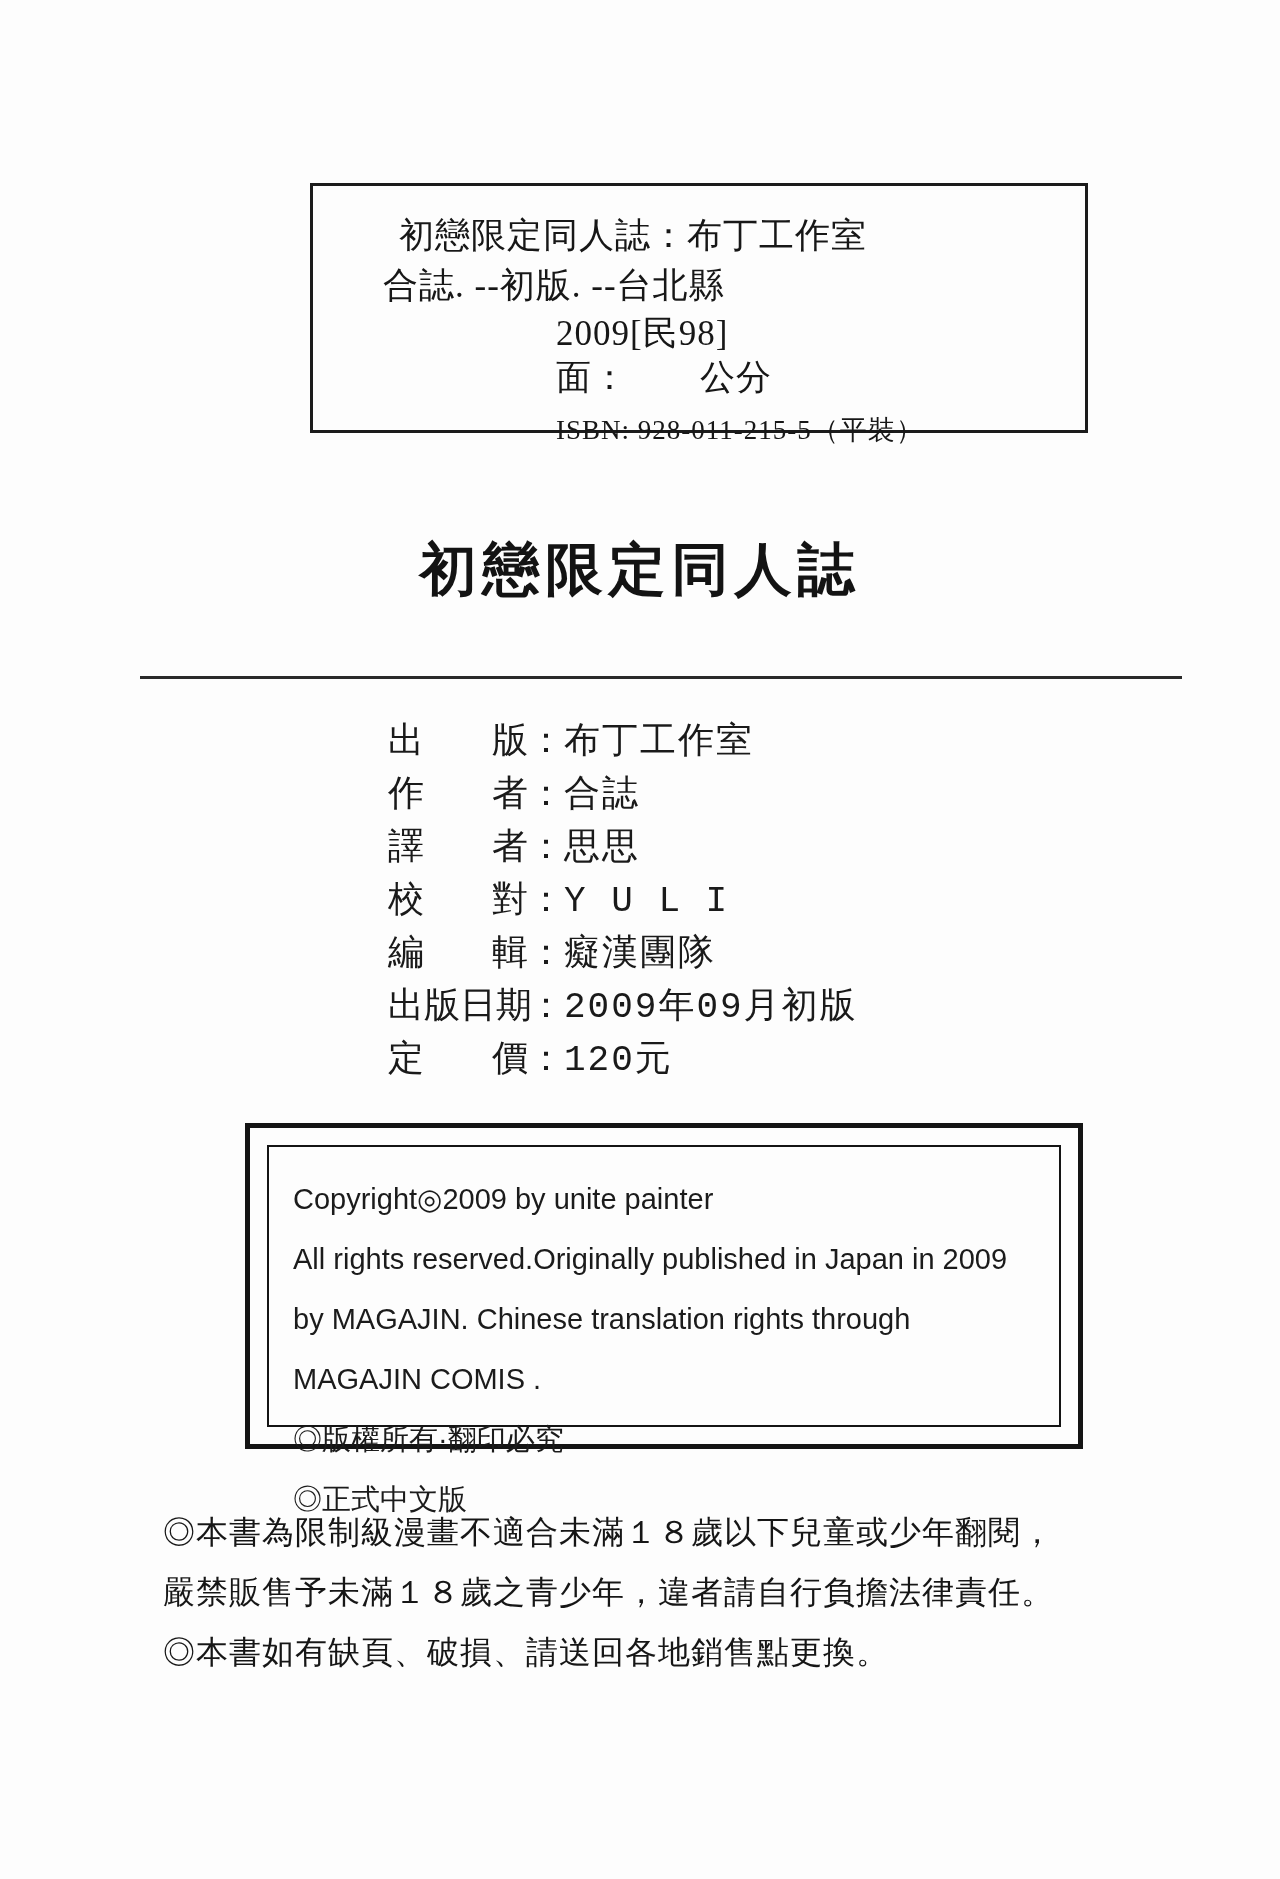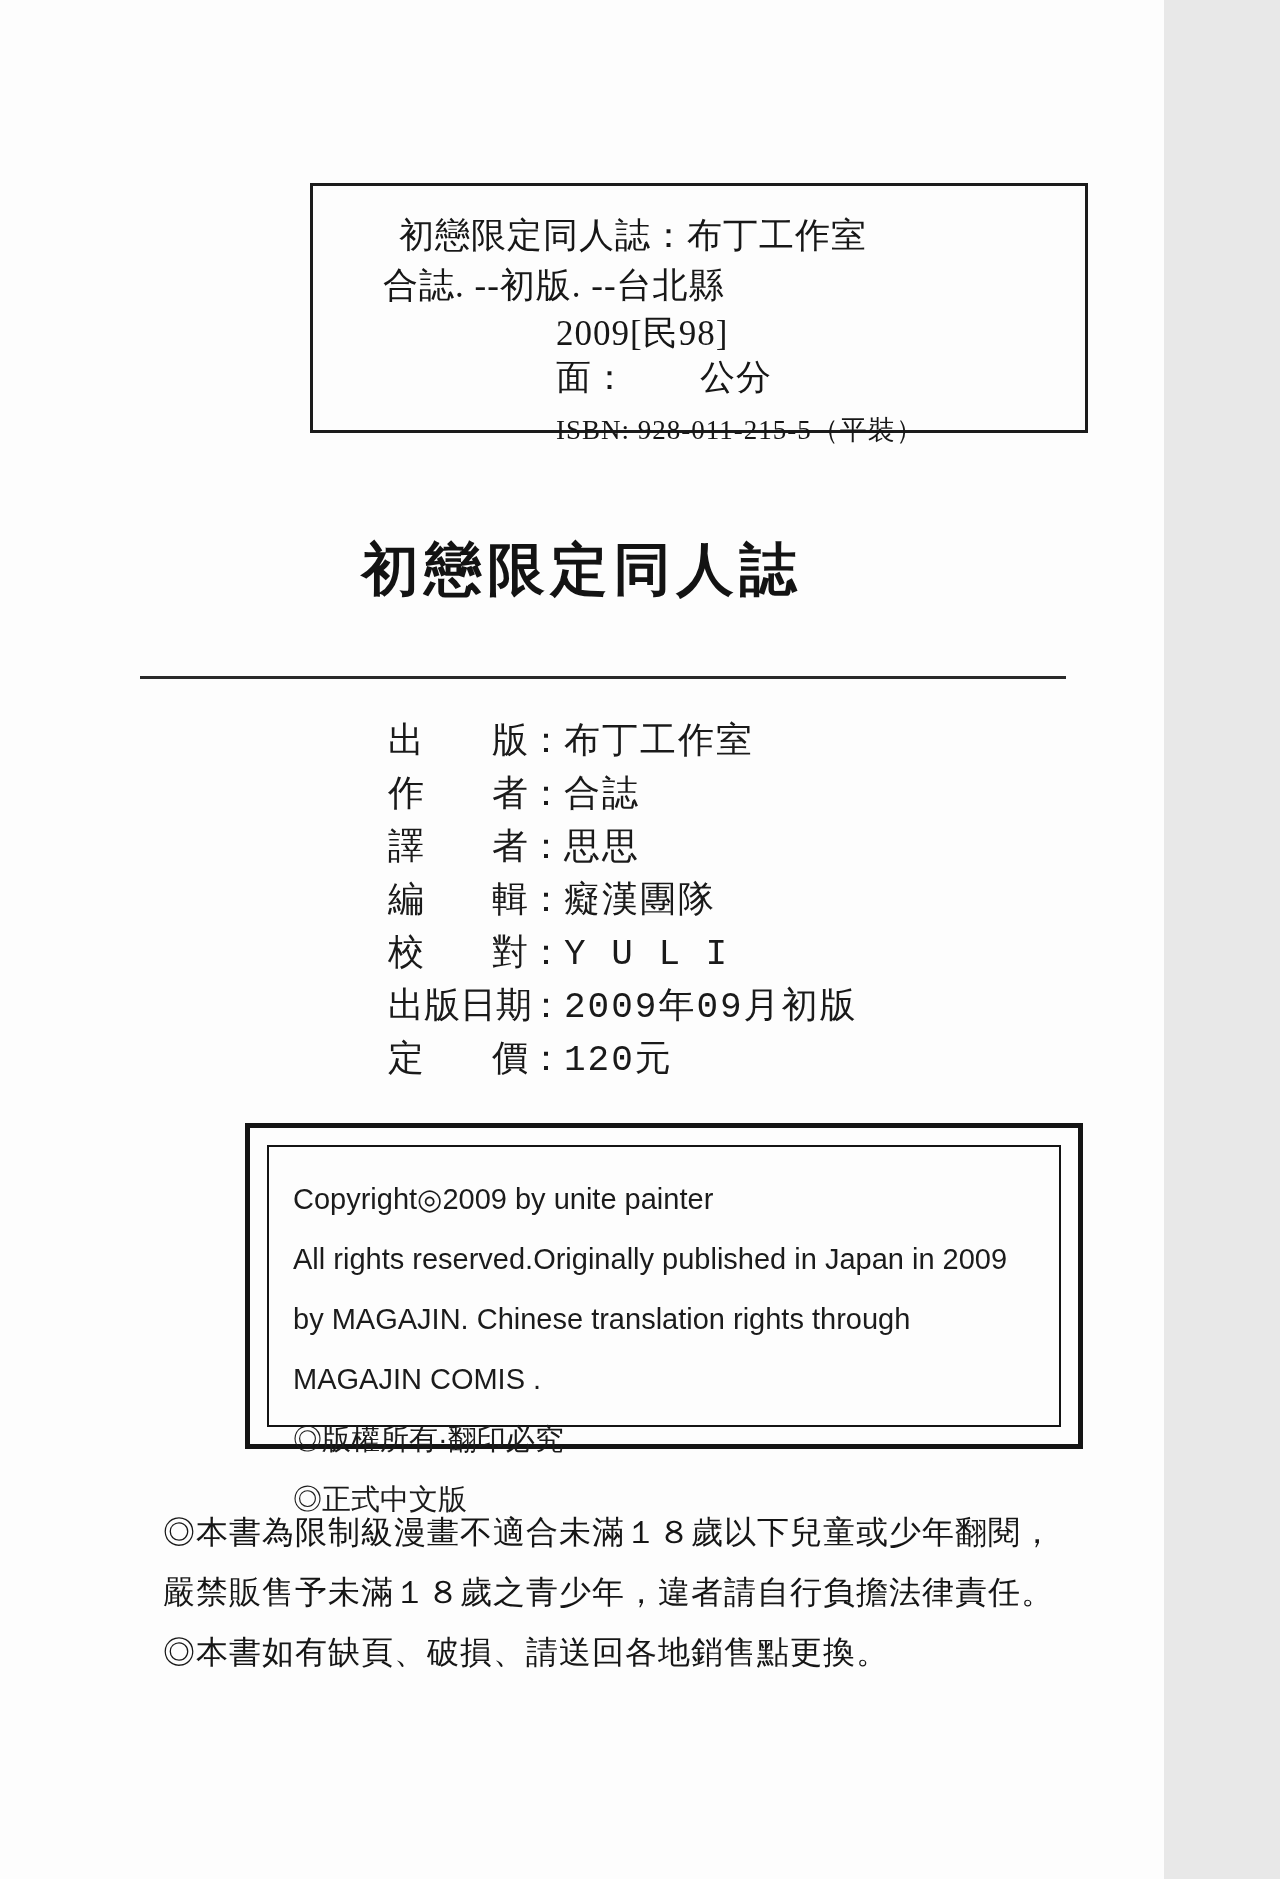--- a/index.html
+++ b/index.html
@@ -1,18 +1,18 @@
 <!DOCTYPE html>
 <html><head>
 <meta charset="utf-8">
 <style>
   html, body { margin: 0; padding: 0; background: #e8e8e8; }
   .page {
     position: relative;
-    width: 1164px;
+    width: 1280px;
     height: 1879px;
     background: #fdfdfd;
     color: #151515;
     font-family: "Liberation Serif", serif;
     overflow: hidden;
   }
 
   
   .cip-box {
     position: absolute;
@@ -137,24 +137,24 @@
     <div class="detail-row">
       <span class="detail-label">出版</span><span class="detail-sep">：</span><span class="detail-value">布丁工作室</span>
     </div>
     <div class="detail-row">
       <span class="detail-label">作者</span><span class="detail-sep">：</span><span class="detail-value">合誌</span>
     </div>
     <div class="detail-row">
       <span class="detail-label">譯者</span><span class="detail-sep">：</span><span class="detail-value">思思</span>
     </div>
     <div class="detail-row">
-      <span class="detail-label">編輯</span><span class="detail-sep">：</span><span class="detail-value">癡漢團隊</span>
+      <span class="detail-label">校對</span><span class="detail-sep">：</span><span class="detail-value">Y U L I</span>
     </div>
     <div class="detail-row">
-      <span class="detail-label">校對</span><span class="detail-sep">：</span><span class="detail-value">Y U L I</span>
+      <span class="detail-label">編輯</span><span class="detail-sep">：</span><span class="detail-value">癡漢團隊</span>
     </div>
     <div class="detail-row">
       <span class="detail-label">出版日期</span><span class="detail-sep">：</span><span class="detail-value">2009年09月初版</span>
     </div>
     <div class="detail-row">
       <span class="detail-label">定價</span><span class="detail-sep">：</span><span class="detail-value">120元</span>
     </div>
   </div>
 
   <div class="copyright-outer">

